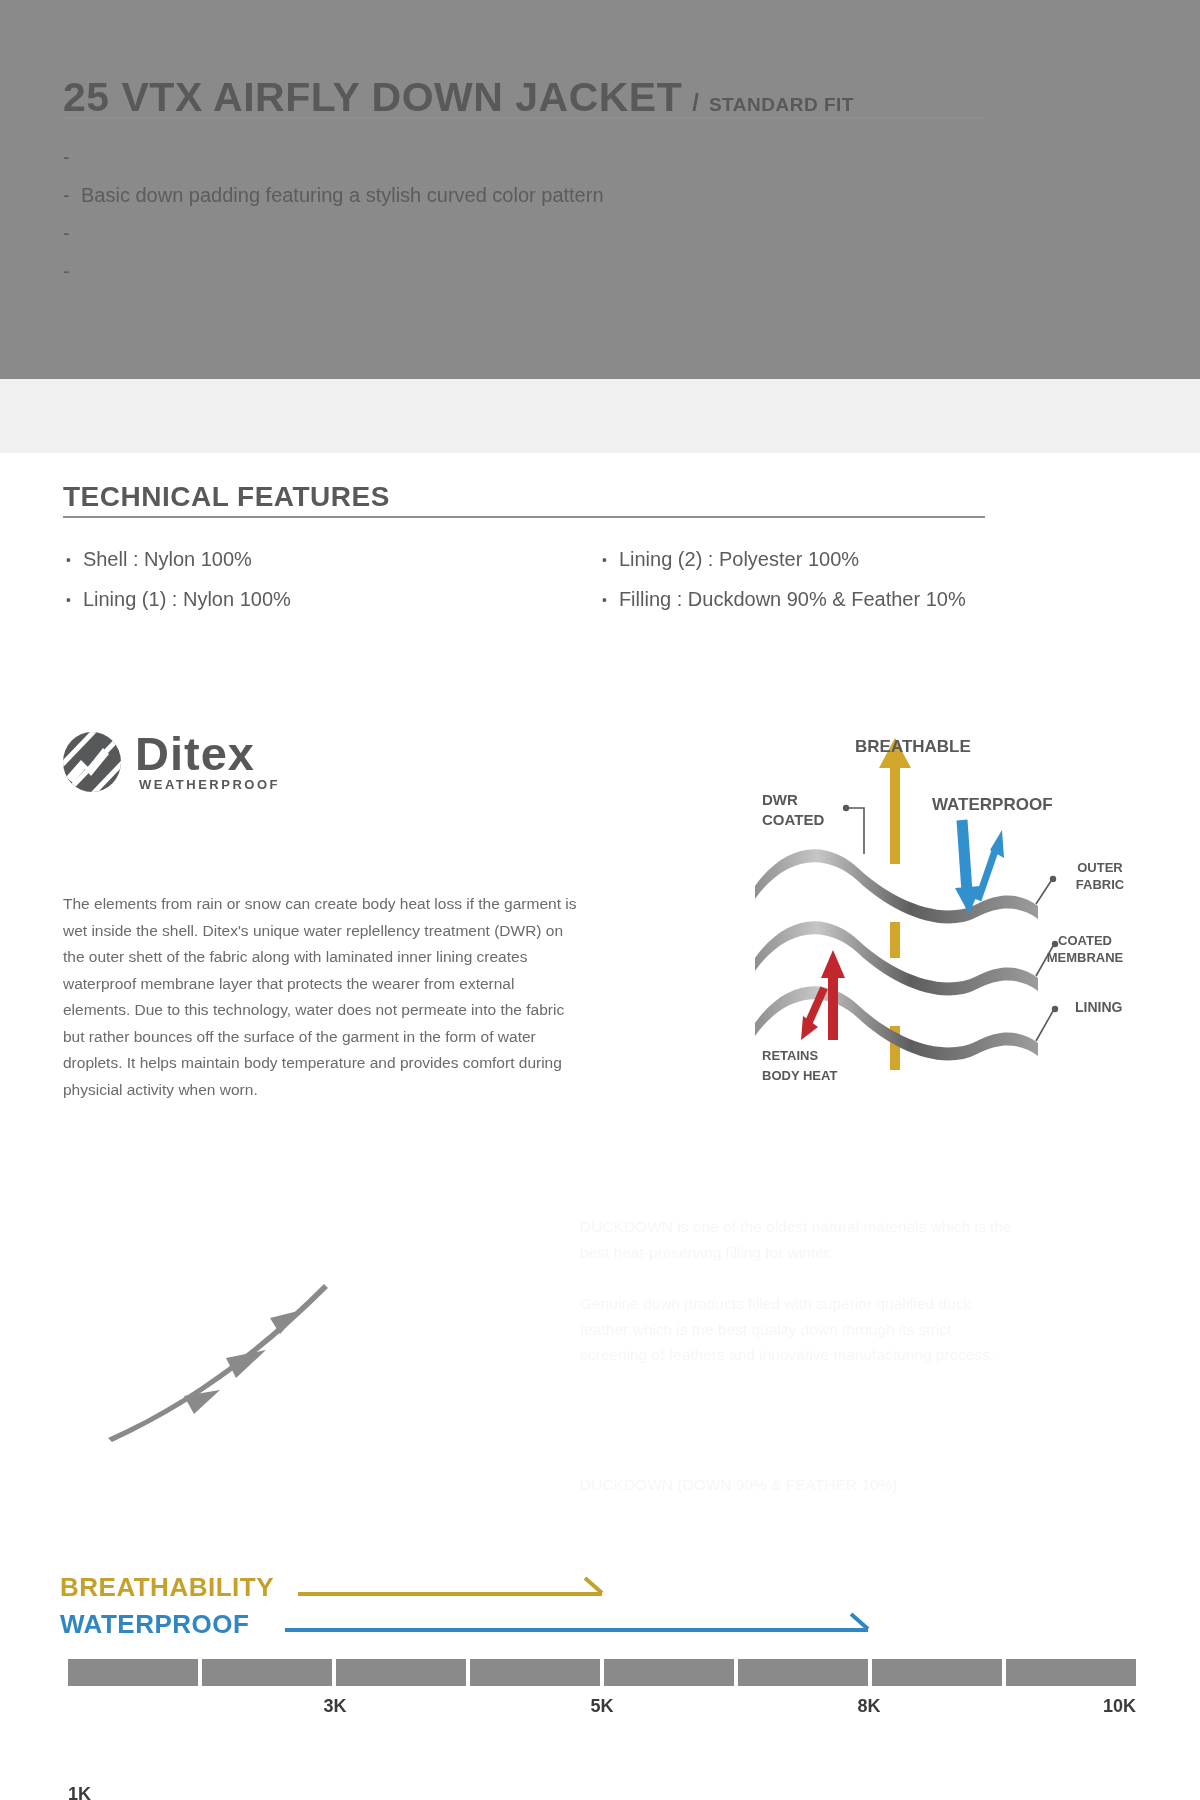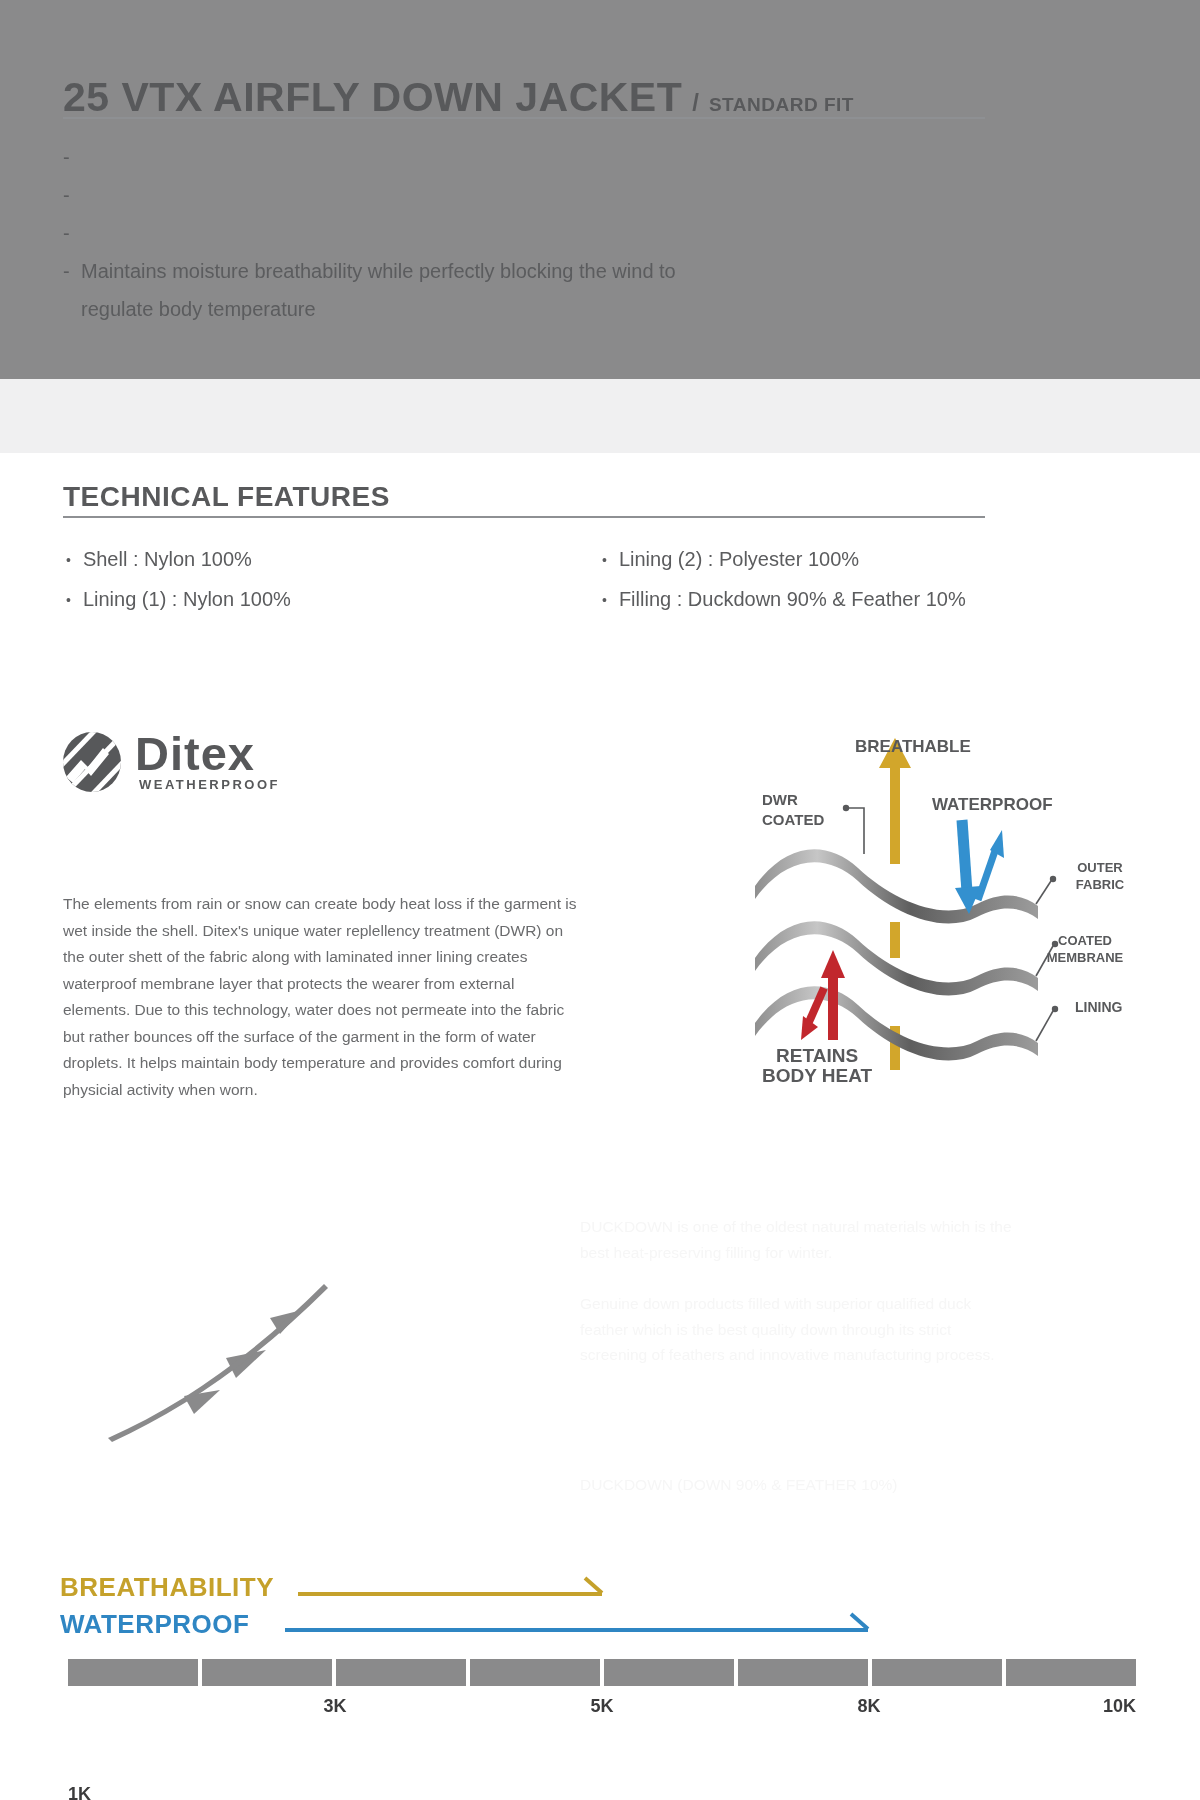--- a/index.html
+++ b/index.html
@@ -59,28 +59,27 @@
     <span class="title-fit">STANDARD FIT</span>
   </div>
   <div class="abs rule" style="left:63px;top:117px;width:922px;"></div>
 
   <div class="abs" style="left:63px;top:138px;width:900px;">
     <div class="feat-line">
       <span class="feat-dash">-</span>
     </div>
     <div class="feat-line">
       <span class="feat-dash">-</span>
-    </div>
-    <div class="feat-line">
-      <span class="feat-dash">-</span>
-    </div>
-    <div class="feat-line">
-      <span class="feat-dash">-</span>
-      <span class="pre">Maintains moisture breathability while perfectly blocking the wind to
-regulate body temperature</span>
+      <span class="pre">Basic down padding featuring a stylish curved color pattern</span>
+    </div>
+    <div class="feat-line">
+      <span class="feat-dash">-</span>
+    </div>
+    <div class="feat-line">
+      <span class="feat-dash">-</span>
     </div>
   </div>
 
   <div class="abs tech-head" style="left:63px;top:481px;text-align:center;">TECHNICAL FEATURES</div>
   <div class="abs rule" style="left:63px;top:516px;width:922px;"></div>
 
   <div class="abs tech-item" style="left:66px;top:548px;">
     <span class="tech-dot">•</span>
     <span>Shell : Nylon 100%</span>
   </div>
@@ -190,21 +189,21 @@
 
   <div class="abs dlabel" style="left:855px;top:737px;font-size:17px;">BREATHABLE</div>
   <div class="abs dlabel pre" style="left:762px;top:790px;font-size:15px;line-height:20px;">DWR
 COATED</div>
   <div class="abs dlabel" style="left:932px;top:795px;font-size:17px;">WATERPROOF</div>
   <div class="abs dlabel pre" style="left:1060px;top:859px;width:80px;font-size:13px;line-height:17px;text-align:center;">OUTER
 FABRIC</div>
   <div class="abs dlabel pre" style="left:1030px;top:932px;width:110px;font-size:13px;line-height:17px;text-align:center;">COATED
 MEMBRANE</div>
   <div class="abs dlabel" style="left:1075px;top:999px;font-size:14px;">LINING</div>
-  <div class="abs dlabel pre" style="left:762px;top:1046px;font-size:19px;line-height:20px;text-align:center;">RETAINS
+  <div class="abs dlabel pre" style="left:762px;top:1046px;font-size:13px;line-height:20px;">RETAINS
 BODY HEAT</div>
 
   <svg class="abs" style="left:78px;top:1152px;" width="380" height="300" viewBox="0 0 380 300">
     <g fill="#ffffff">
       <ellipse cx="118" cy="216" rx="98" ry="31" transform="rotate(-41 118 216)"></ellipse>
       <ellipse cx="168" cy="176" rx="92" ry="26" transform="rotate(-41 168 176)"></ellipse>
       <ellipse cx="88" cy="244" rx="72" ry="25" transform="rotate(-41 88 244)"></ellipse>
       <path d="M16,294 C80,268 152,214 212,158 C264,110 312,60 354,14 L360,6 C314,52 264,102 210,150 C152,202 84,262 16,294 Z"></path>
     </g>
     <g fill="#8A8A8B">

